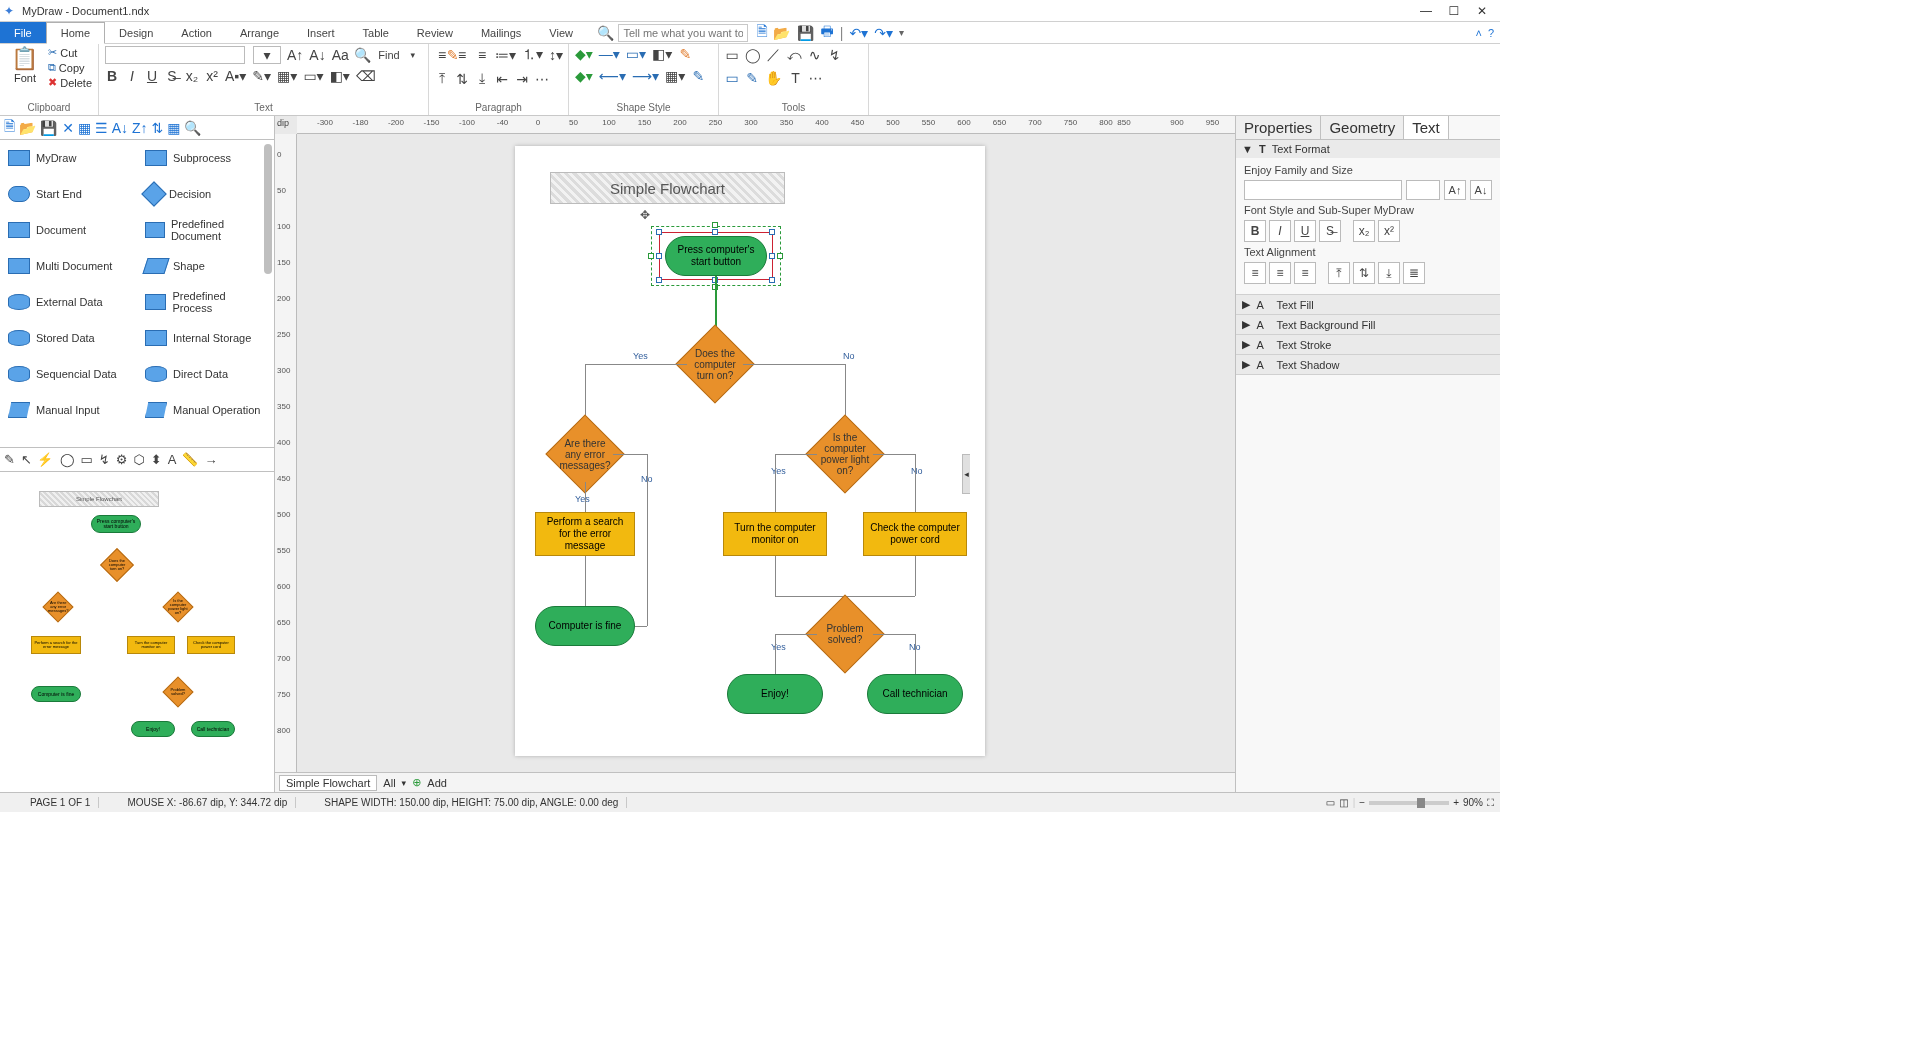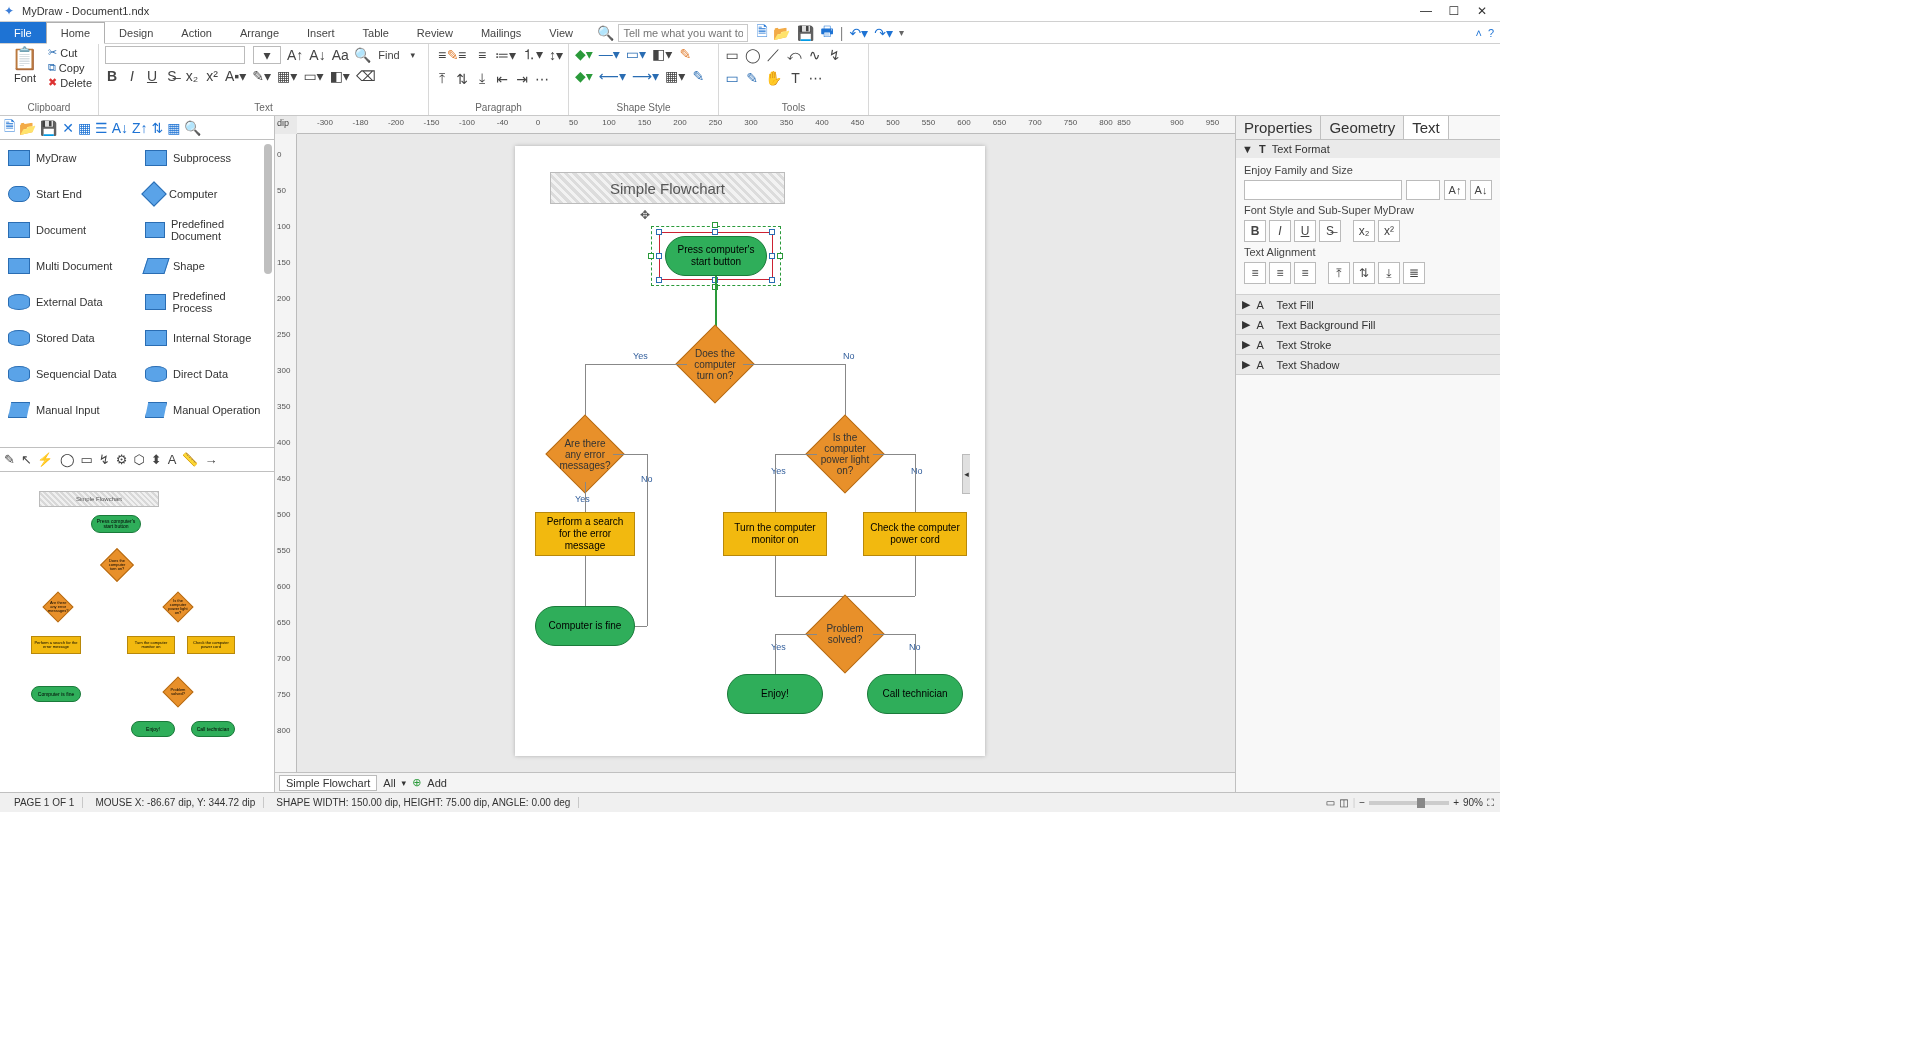--- a/index.html
+++ b/index.html
@@ -98,21 +98,21 @@
 .propsection { border-bottom:1px solid #d0d0d0; }
 .propsection .hdr { background:#eaeaea; padding:3px 6px; display:flex; align-items:center; gap:6px; font-size:11px; }
 .propsection .body { padding:6px 8px; font-size:11px; color:#444; }
 .propsection .twocombo { display:flex; gap:4px; margin:4px 0; }
 .propsection input,.propsection select { border:1px solid #bbb; height:20px; font-size:11px; }
 .iconbtns { display:flex; gap:3px; margin:4px 0; }
 .iconbtns span { width:22px;height:22px;border:1px solid #bbb;display:flex;align-items:center;justify-content:center;font-size:12px;background:#fff; }
 .collapser { position:absolute; right:265px; top:50%; width:8px;height:40px;background:#e0e0e0;border:1px solid #bbb;border-right:none;display:flex;align-items:center;justify-content:center;font-size:9px; }
 
 .statusbar { height:20px; background:#f0f0f0; border-top:1px solid #c0c0c0; display:flex; align-items:center; font-size:10px; color:#333; padding:0 6px; gap:4px; }
-.statusbar .seg { border-right:1px solid #c8c8c8; padding:0 8px; }
+.statusbar .seg { border-right:1px solid #c8c8c8; padding:0 8px;margin-left:16px; }
 .statusbar .spacer { flex:1; }
 .statusbar .zoomslider { width:80px;height:4px;background:#ccc;position:relative; }
 .statusbar .zoomslider .kn { position:absolute;left:60%;top:-3px;width:8px;height:10px;background:#888; }
 </style>
 </head>
 <body>
 
 <div class="titlebar">
   <span class="appicon">✦</span>
   <span class="title">MyDraw - Document1.ndx</span>
@@ -299,21 +299,21 @@
           <div class="shapeitem">
             <div class="thumb rect"></div>
             <span>Subprocess</span>
           </div>
           <div class="shapeitem">
             <div class="thumb roundrect"></div>
             <span>Start End</span>
           </div>
           <div class="shapeitem">
             <div class="thumb diamond"></div>
-            <span>Computer</span>
+            <span>Decision</span>
           </div>
           <div class="shapeitem">
             <div class="thumb rect"></div>
             <span>Document</span>
           </div>
           <div class="shapeitem">
             <div class="thumb rect"></div>
             <span>Predefined Document</span>
           </div>
           <div class="shapeitem">

